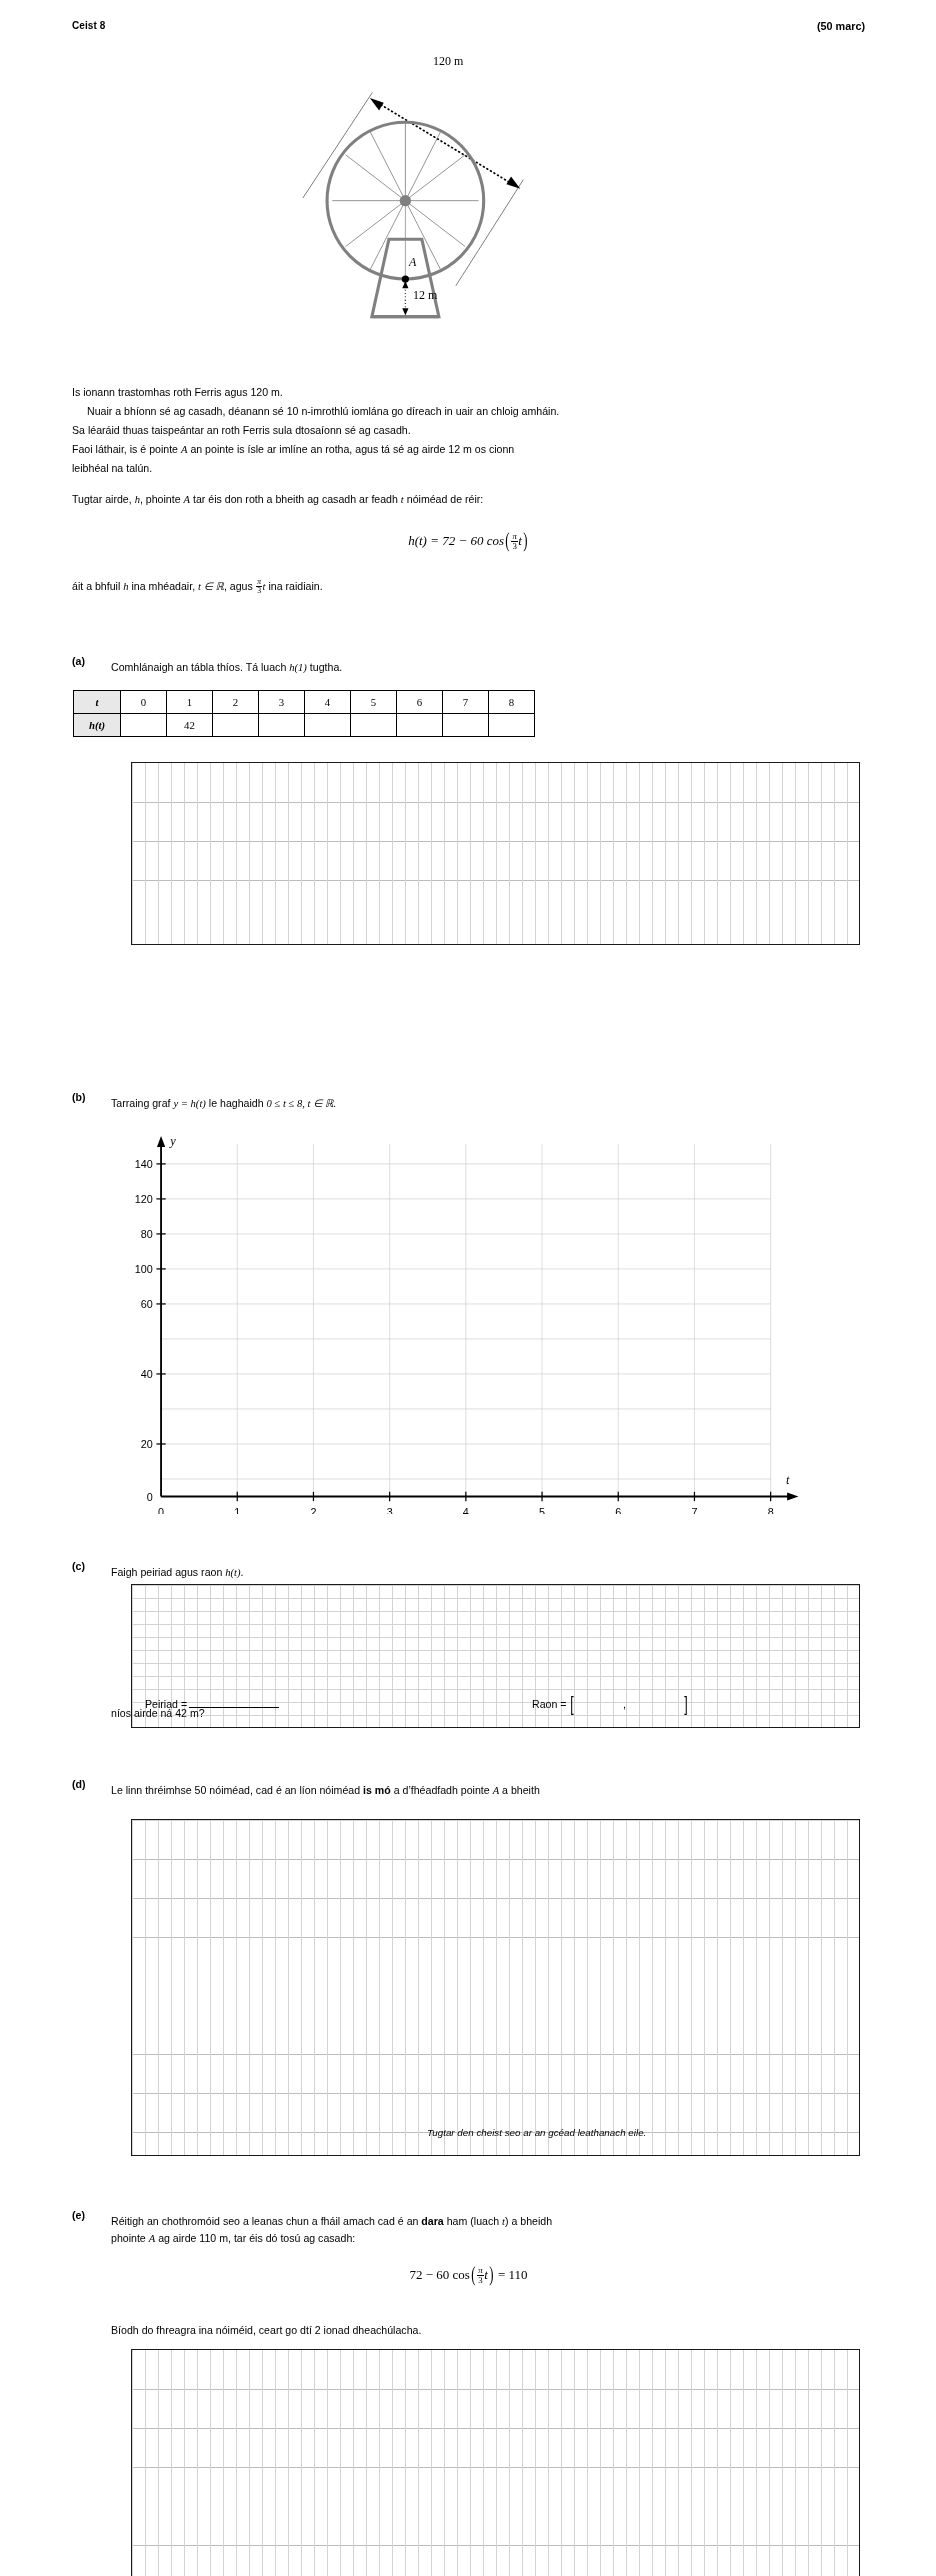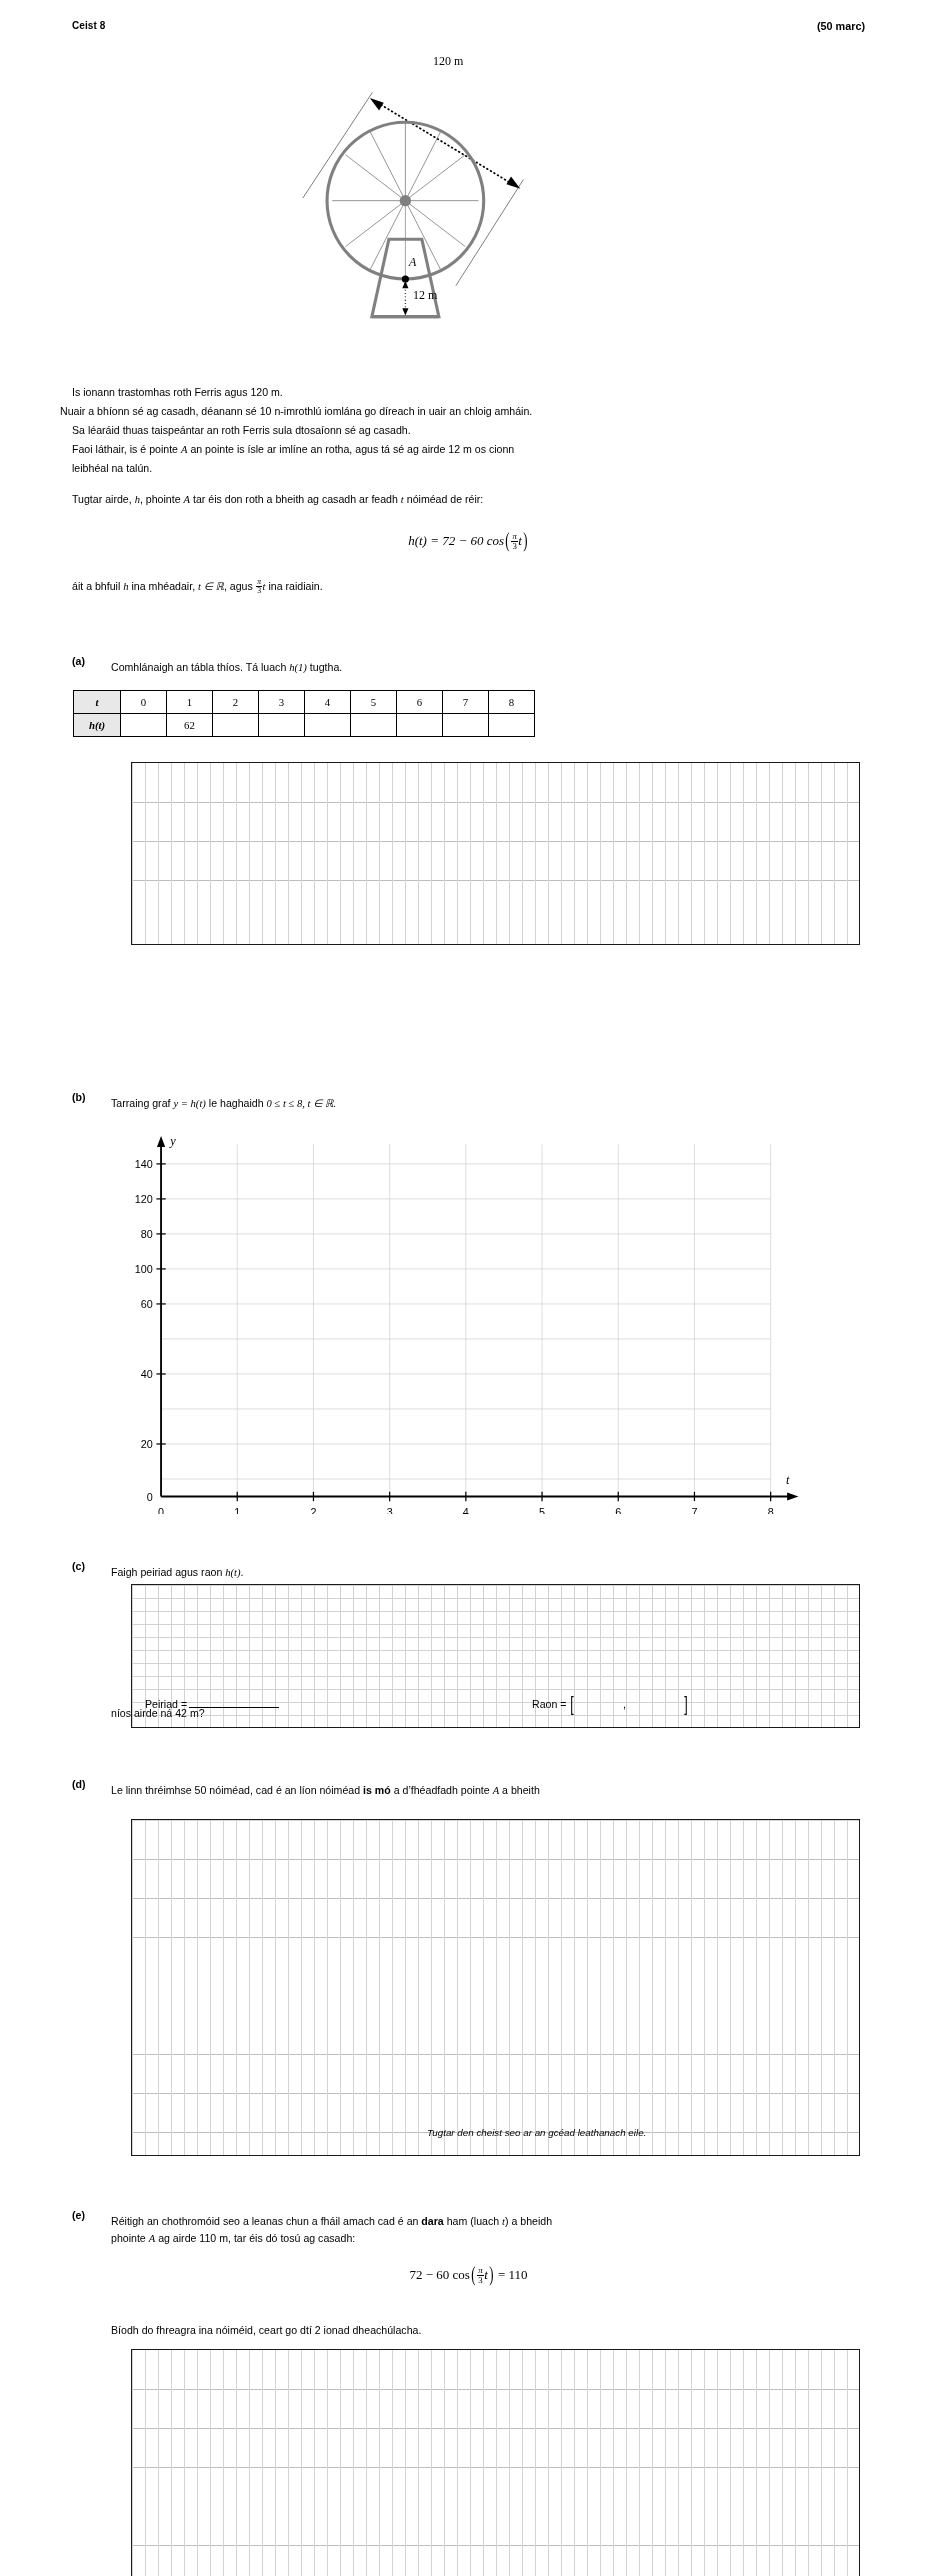--- a/index.html
+++ b/index.html
@@ -230,21 +230,21 @@
       <line x1="247" y1="495" x2="247" y2="552" stroke="#000" stroke-width="2.6" stroke-dasharray="1.5,5"></line>
       <polygon points="247,491 253,505 241,505" fill="#000"></polygon>
       <polygon points="247,558 253,544 241,544" fill="#000"></polygon>
     </svg>
     <div style="position:absolute; left:155px; top:26px; font-family:'Liberation Serif',serif; font-size:12px;">120 m</div>
     <div style="position:absolute; left:131px; top:227px; font-family:'Liberation Serif',serif; font-style:italic; font-size:12px;">A</div>
     <div style="position:absolute; left:135px; top:260px; font-family:'Liberation Serif',serif; font-size:12px;">12 m</div>
   </div>
 
   <div class="para" style="left:72px; top:384px;">Is ionann trastomhas roth Ferris agus 120 m.</div>
-  <div class="para" style="left:60px; top:403px;">Nuair a bhíonn sé ag casadh, déanann sé 10 n-imrothlú iomlána go díreach in uair an chloig amháin.</div>
+  <div class="para" style="left:87px; top:403px;">Nuair a bhíonn sé ag casadh, déanann sé 10 n-imrothlú iomlána go díreach in uair an chloig amháin.</div>
   <div class="para" style="left:72px; top:422px;">Sa léaráid thuas taispeántar an roth Ferris sula dtosaíonn sé ag casadh.</div>
   <div class="para" style="left:72px; top:441px;">
     <span>Faoi láthair, is é pointe </span><span class="ital">A</span><span> an pointe is ísle ar imlíne an rotha, agus tá sé ag airde 12 m os cionn</span>
   </div>
   <div class="para" style="left:72px; top:460px;">leibhéal na talún.</div>
 
   <div class="para" style="left:72px; top:491px;">
     <span>Tugtar airde, </span><span class="ital">h</span><span>, phointe </span><span class="ital">A</span><span> tar éis don roth a bheith ag casadh ar feadh </span><span class="ital">t</span><span> nóiméad de réir:</span>
   </div>
 
@@ -271,21 +271,21 @@
         <td class="cell">3</td>
         <td class="cell">4</td>
         <td class="cell">5</td>
         <td class="cell">6</td>
         <td class="cell">7</td>
         <td class="cell">8</td>
       </tr>
       <tr>
         <td class="hd">h(t)</td>
         <td class="cell"></td>
-        <td class="cell">62</td>
+        <td class="cell">42</td>
         <td class="cell"></td>
         <td class="cell"></td>
         <td class="cell"></td>
         <td class="cell"></td>
         <td class="cell"></td>
         <td class="cell"></td>
         <td class="cell"></td>
       </tr>
     </tbody>
   </table>

